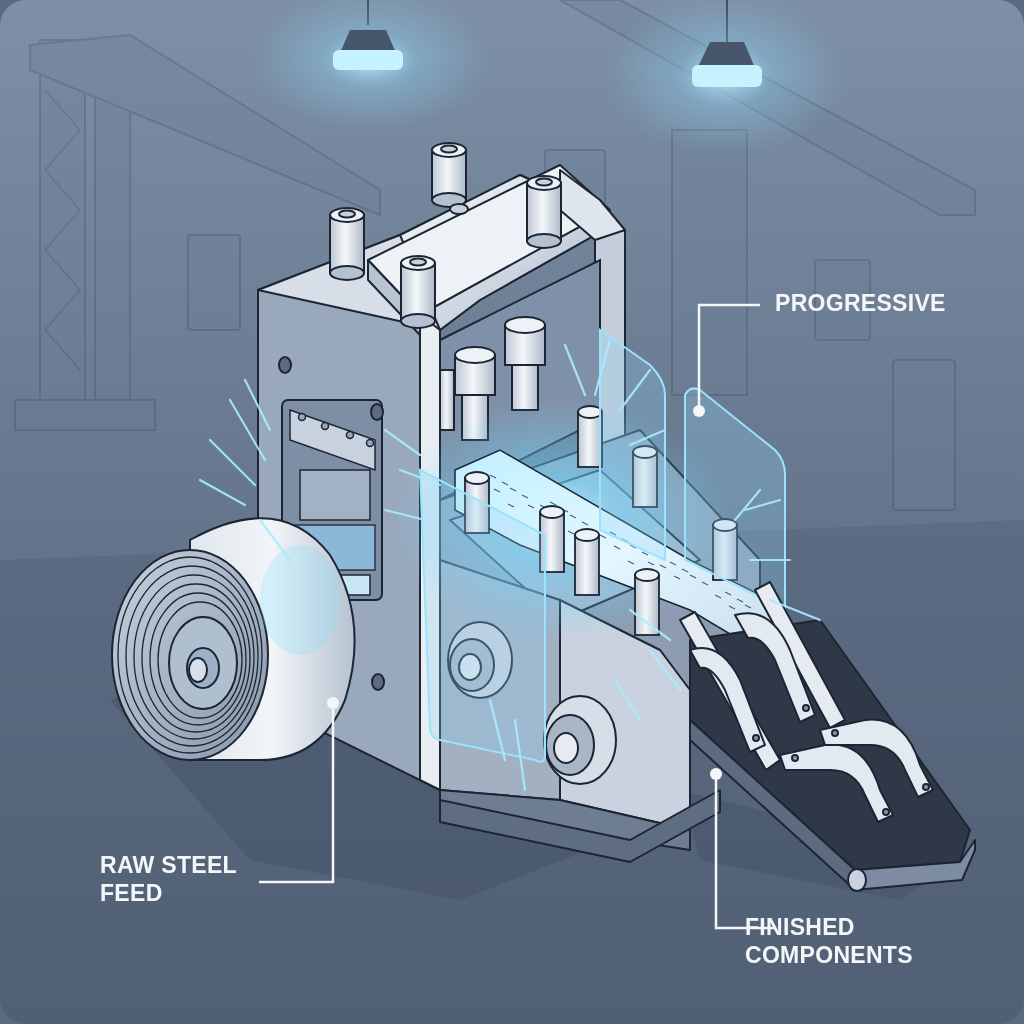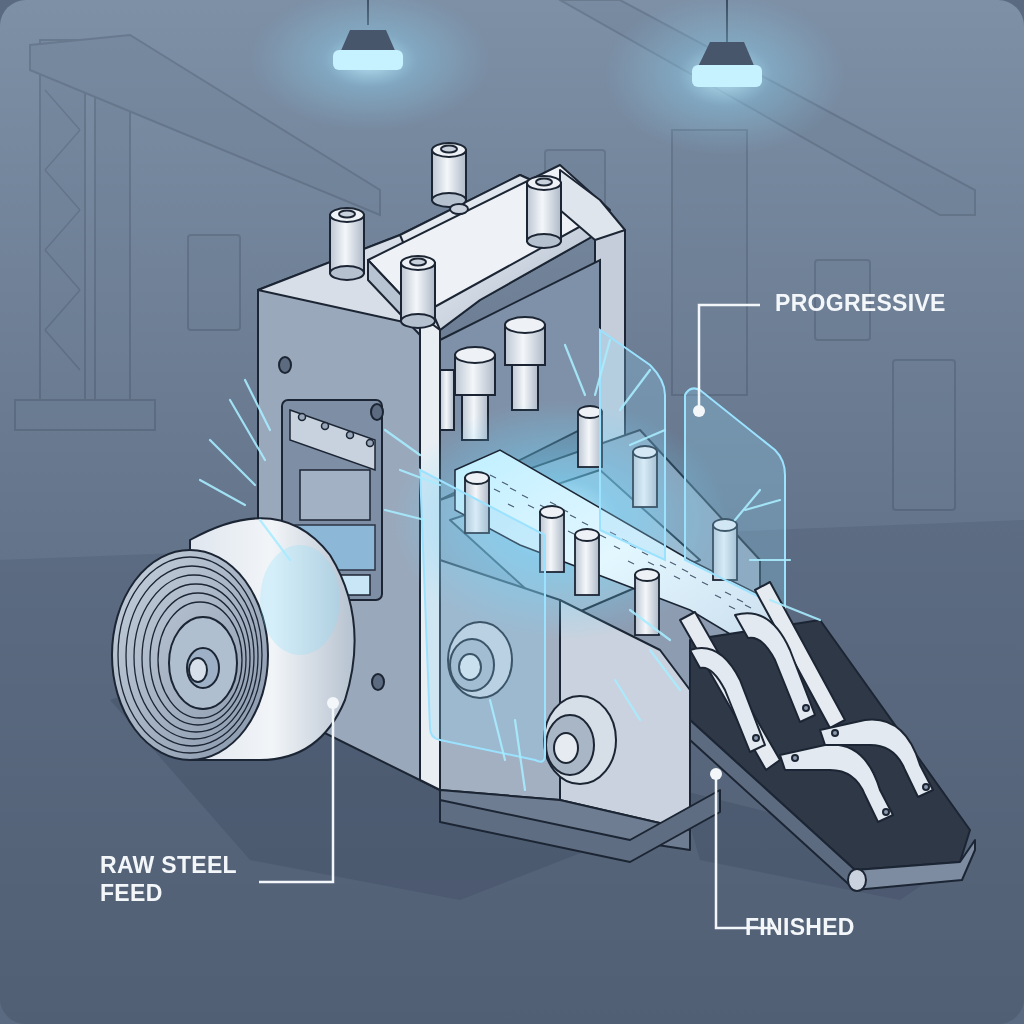--- a/index.html
+++ b/index.html
@@ -355,14 +355,15 @@
 
 <div class="label" id="lbl-die">
   <span>PROGRESSIVE</span>
 </div>
 <div class="label" id="lbl-raw">
   <span>RAW STEEL</span>
   <span>FEED</span>
 </div>
 <div class="label" id="lbl-fin">
   <span>FINISHED</span>
+  <span>COMPONENTS</span>
 </div>
 </div>
 
 </body></html>

